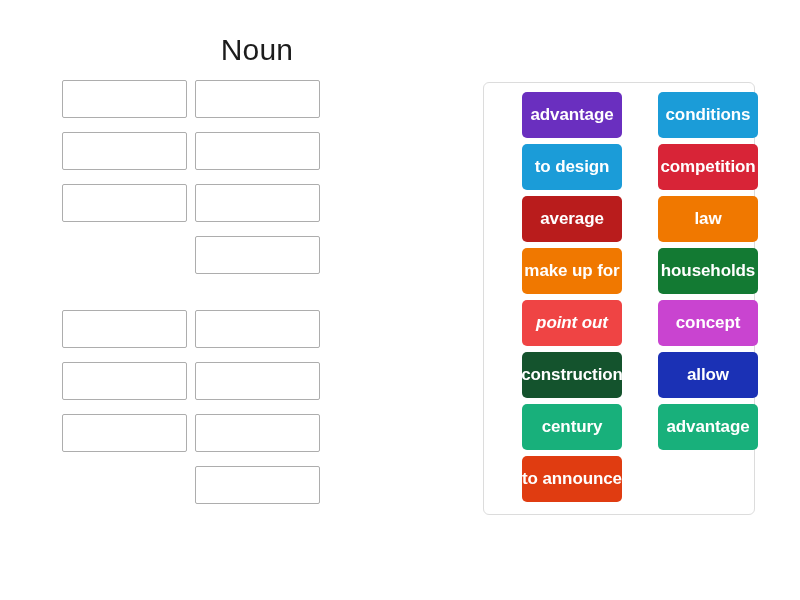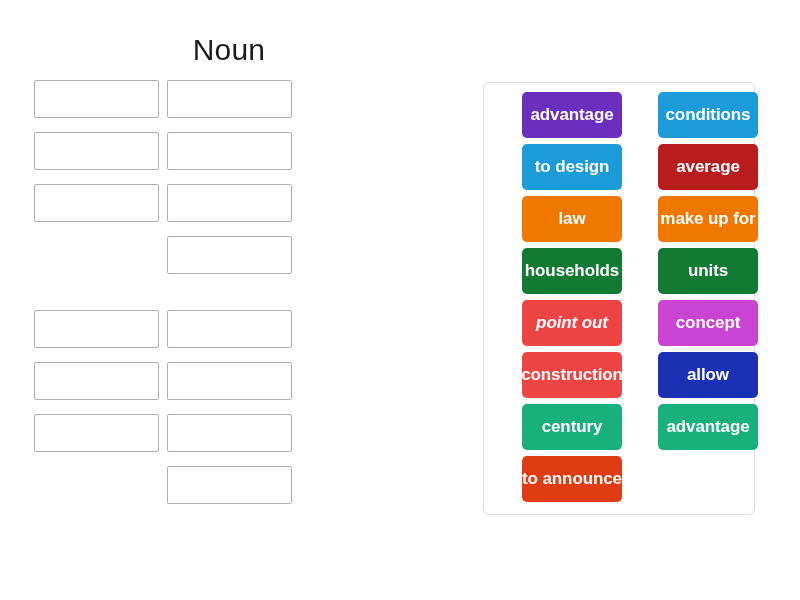--- a/index.html
+++ b/index.html
@@ -15,21 +15,21 @@
   #board {
     position: relative;
     width: 800px;
     height: 600px;
     background: #ffffff;
   }
 
   
   .group {
     position: absolute;
-    left: 34px;
+    left: 62px;
     width: 390px;
   }
   #group-noun { top: 30px; }
   #group-verb { top: 310px; }
 
   .group-title {
     text-align: center;
     font-size: 30px;
     font-weight: 400;
     color: #1c1c1c;
@@ -123,28 +123,28 @@
       <div class="slot"></div>
       <div class="slot centered"></div>
     </div>
   </div>
 
   <div id="tile-panel">
     <div class="tile-grid">
       <div class="tile" style="background-color: rgb(106, 47, 191);">advantage</div>
       <div class="tile" style="background-color: rgb(27, 156, 216);">conditions</div>
       <div class="tile" style="background-color: rgb(27, 156, 216);">to design</div>
+      <div class="tile" style="background-color: rgb(216, 36, 55);">competition</div>
       <div class="tile" style="background-color: #b91c1c;">average</div>
       <div class="tile" style="background-color: rgb(240, 120, 0);">law</div>
       <div class="tile" style="background-color: rgb(240, 120, 0);">make up for</div>
       <div class="tile" style="background-color: rgb(19, 122, 51);">households</div>
-      <div class="tile" style="background-color: rgb(19, 122, 51);">units</div>
       <div class="tile" style="background-color: #ef4444; font-style: italic;">point out</div>
       <div class="tile" style="background-color: rgb(201, 68, 208);">concept</div>
-      <div class="tile" style="background-color: #ef4444;">construction</div>
+      <div class="tile" style="background-color: #14532d;">construction</div>
       <div class="tile" style="background-color: rgb(27, 49, 181);">allow</div>
       <div class="tile" style="background-color: rgb(24, 176, 123);">century</div>
       <div class="tile" style="background-color: rgb(24, 176, 123);">advantage</div>
       <div class="tile" style="background-color: rgb(224, 60, 17);">to announce</div>
     </div>
   </div>
 
 </div>
 
 </body></html>

